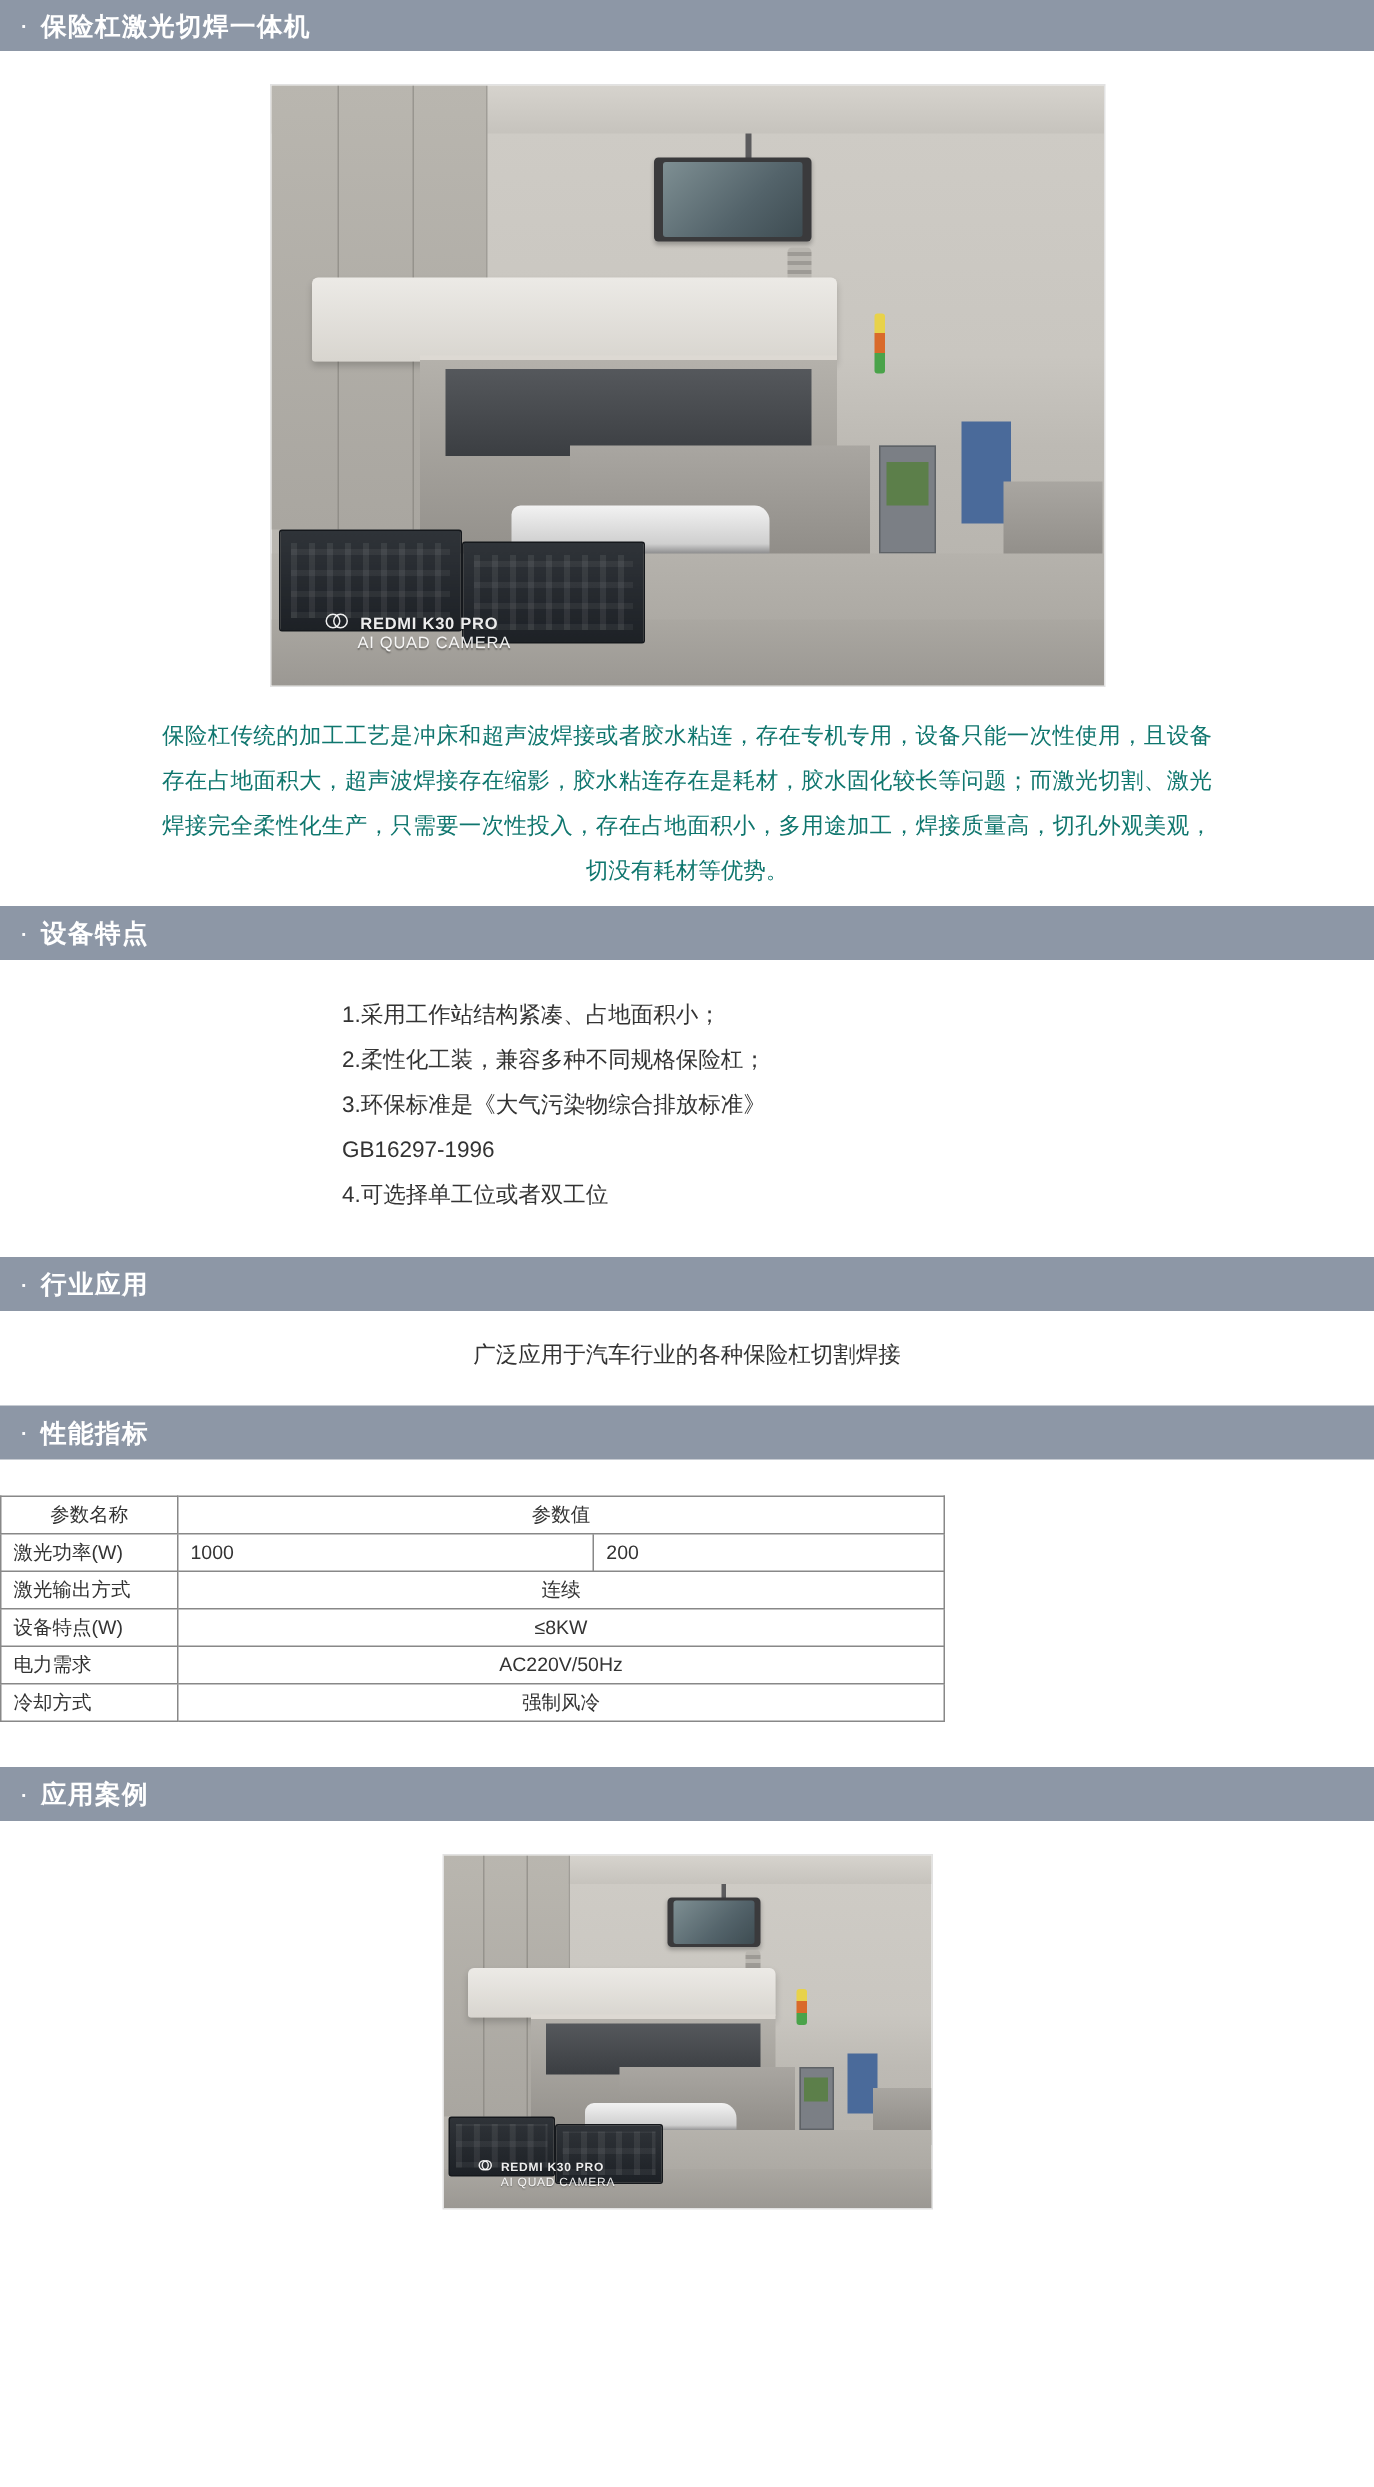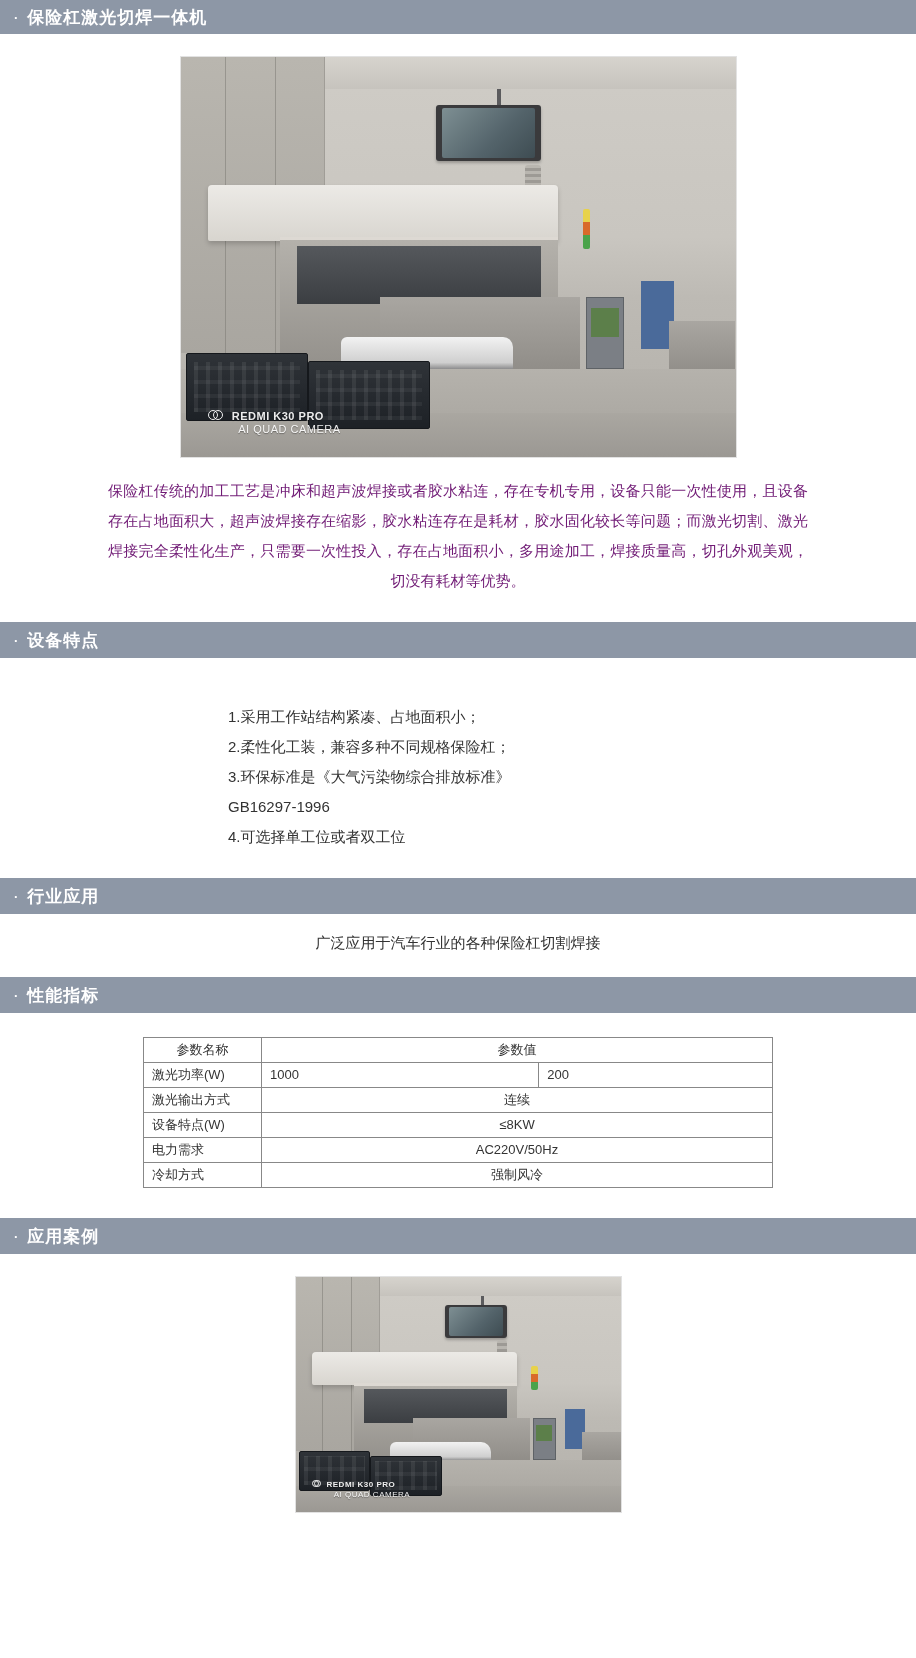--- a/index.html
+++ b/index.html
@@ -156,66 +156,65 @@
     background: repeating-linear-gradient(180deg, #b9b6b0 0 3px, #9d9a95 3px 6px);
     border-radius: 3px;
   }
   .ph-wm {
     position: absolute;
     color: rgba(255,255,255,.92);
     font-family: "Liberation Sans", sans-serif;
     line-height: 1.25;
     letter-spacing: .5px;
     text-shadow: 0 1px 1px rgba(0,0,0,.35);
+    text-align: center;
   }
   .wm-circle {
     display: inline-block;
     width: 10px; height: 10px;
     border: 1.5px solid rgba(255,255,255,.92);
     border-radius: 50%;
     margin-right: -5px;
   }
 
   
   .para {
     width: 700px;
     margin: 18px auto 0;
     font-size: 15px;
     line-height: 30px;
-    color: #701a75;
+    color: #0f766e;
     text-align: justify;
     text-align-last: center;
-    padding-bottom: 26px;
+    padding-bottom: 8px;
   }
 
   
   .features {
     padding: 22px 16px 26px 0;
-    margin-top: 22px;
   }
   .features .fitem {
     font-size: 15px;
     line-height: 30px;
     color: #333;
     padding-left: 228px;
   }
 
   
   .industry {
     padding: 20px 0 24px 0;
     text-align: center;
     font-size: 15px;
     color: #333;
   }
 
   
   .table-wrap {
     padding: 24px 0 30px 0;
     display: flex;
-    justify-content: center;
     border-radius: 18px;
   }
   table.spec {
     border-collapse: collapse;
     width: 630px;
     font-size: 13px;
     color: #333;
   }
   table.spec td {
     border: 1px solid #888;

